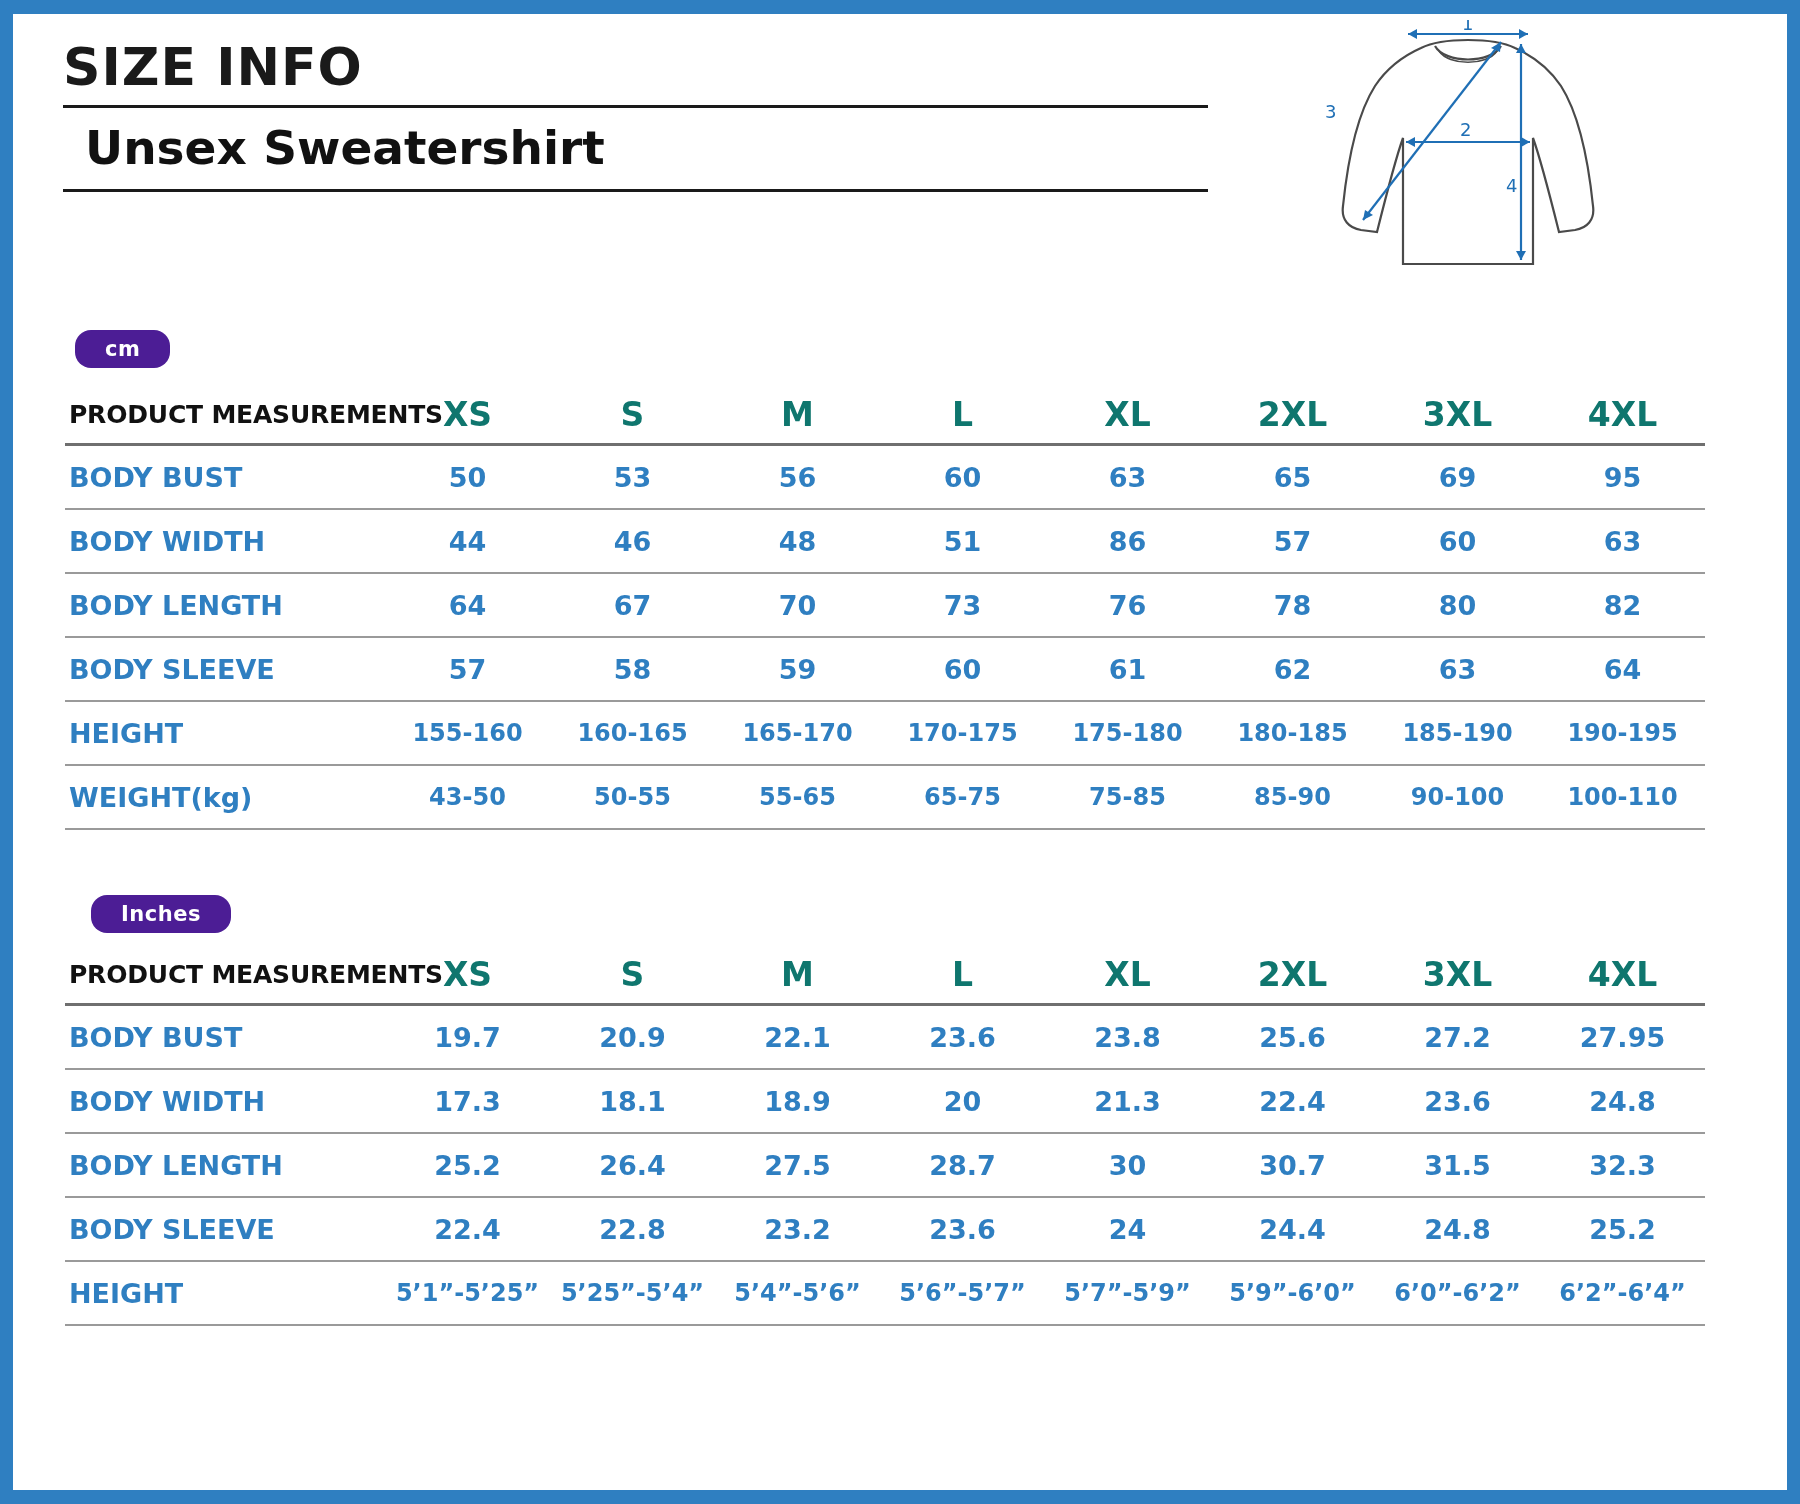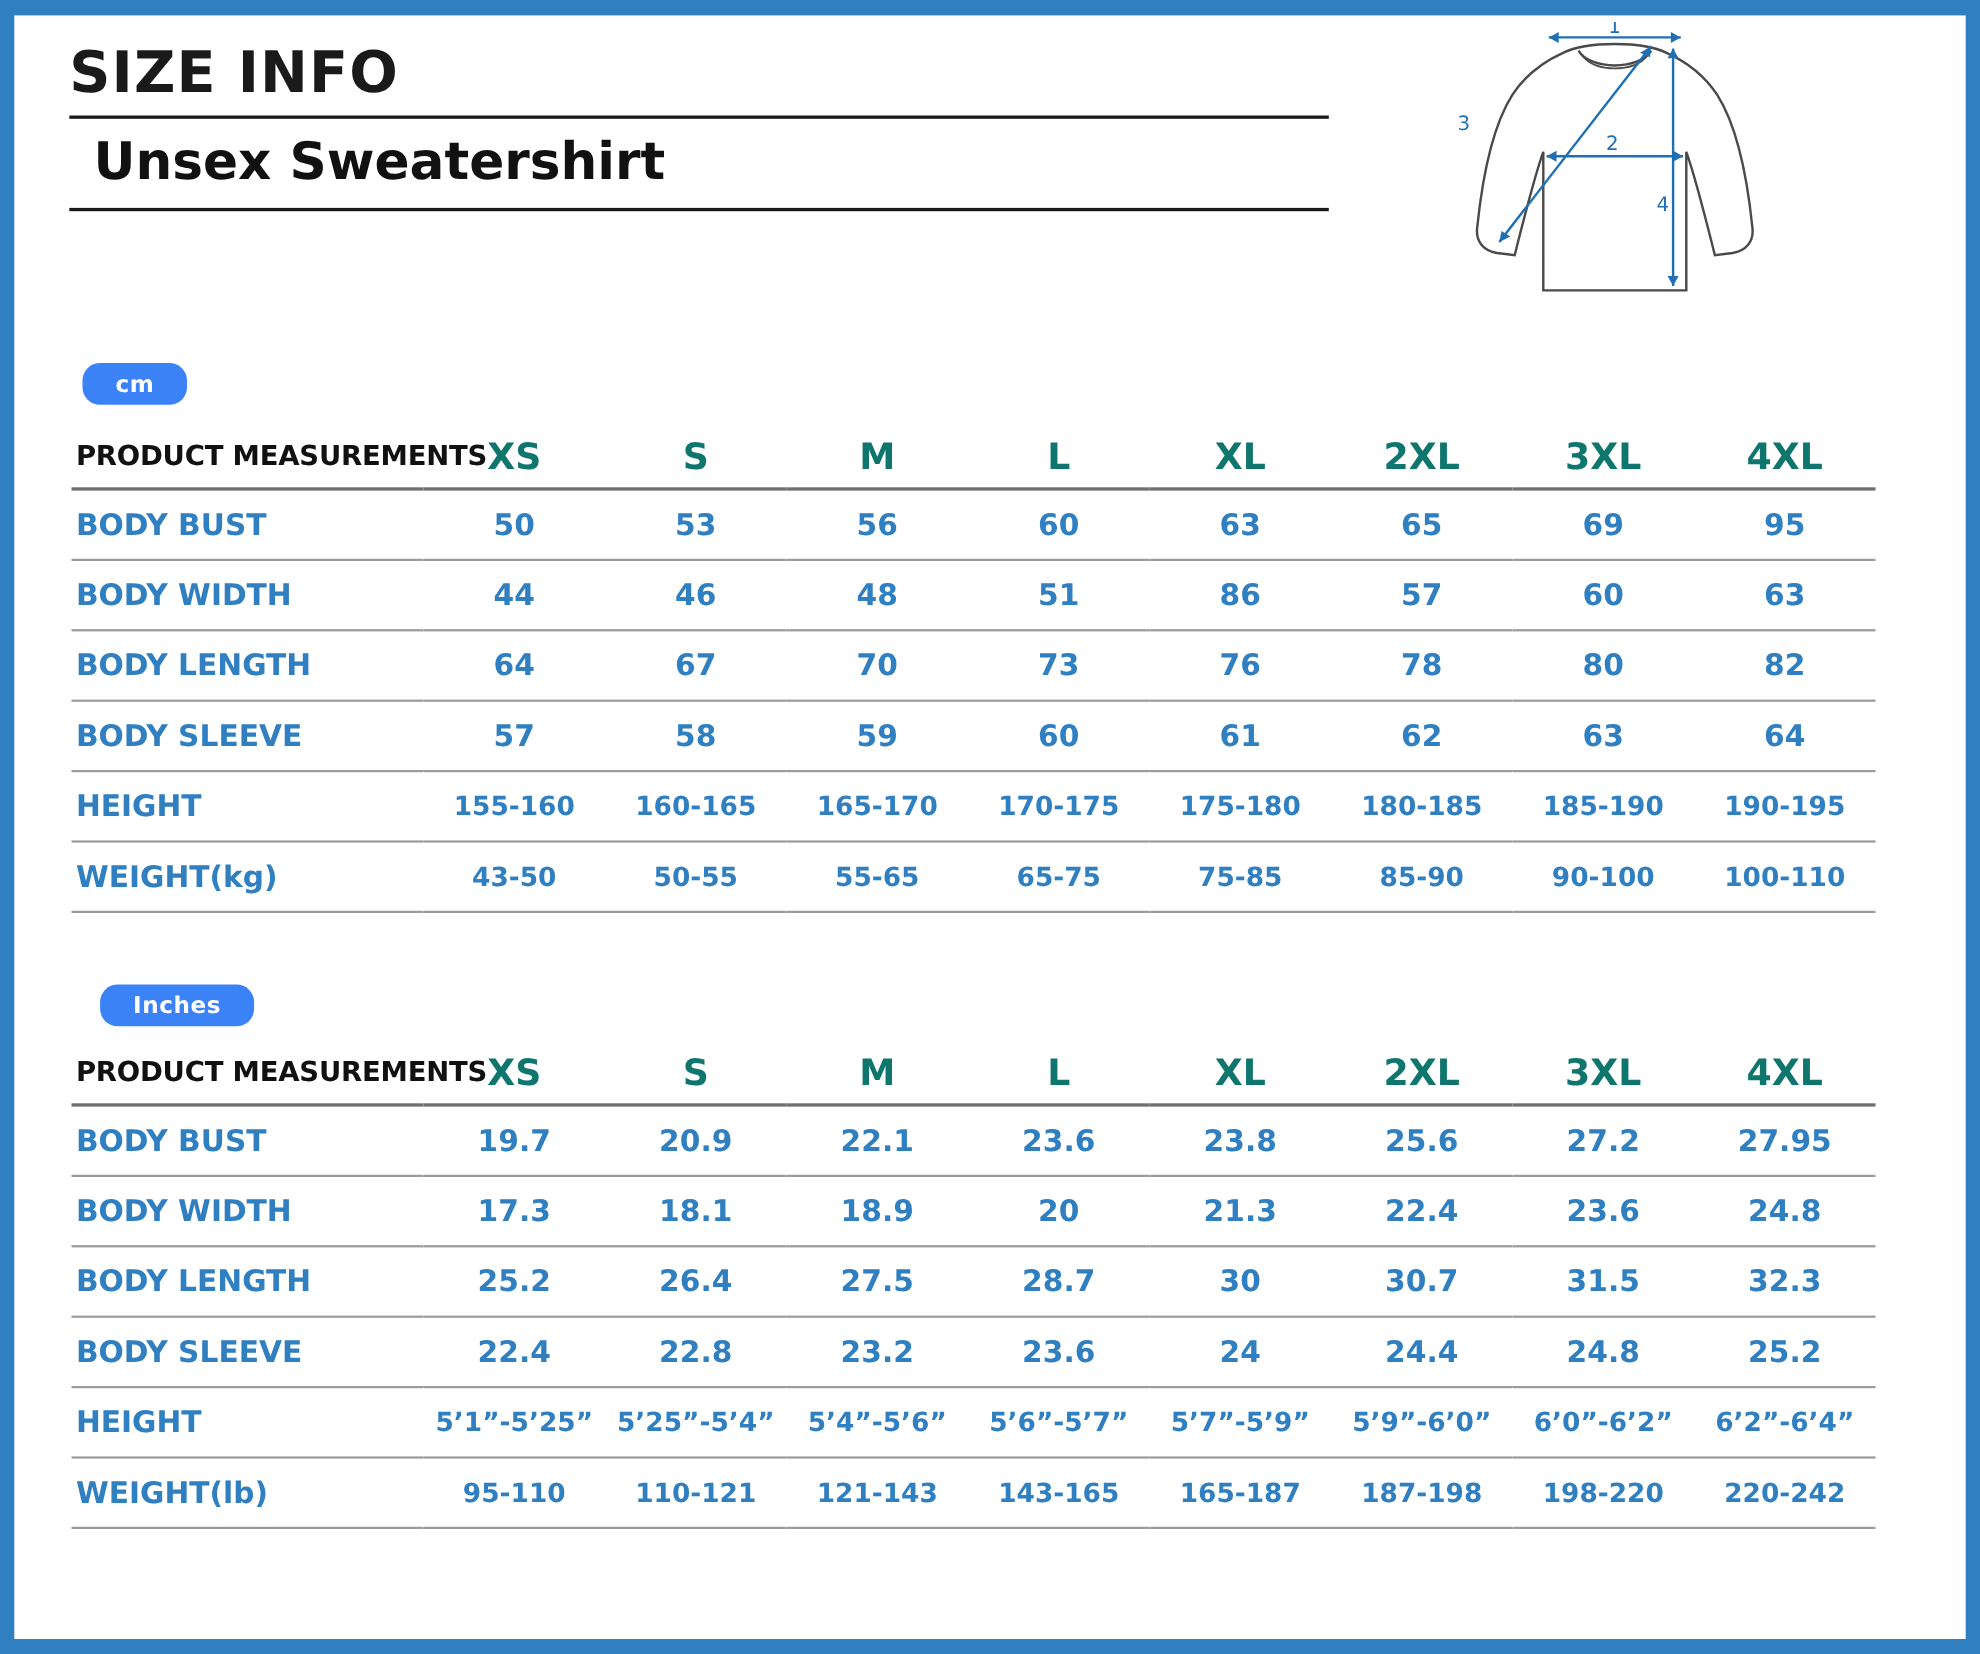--- a/index.html
+++ b/index.html
@@ -89,21 +89,21 @@
   .legend-row {
     display: flex;
   }
   .legend-cell {
     width: 148px;
   }
 
   
   .pill {
     display: inline-block;
-    background: #3b82f6;
+    background: #4c1d95;
     color: #ffffff;
     font-family: "DejaVu Sans", sans-serif;
     font-weight: bold;
     font-size: 21px;
     padding: 7px 30px;
     border-radius: 16px;
     letter-spacing: .5px;
   }
   .pill-wrap-cm {
     position: absolute;
@@ -418,28 +418,17 @@
           <td class="row-label">HEIGHT</td>
           <td class="cell small">5’1”-5’25”</td>
           <td class="cell small">5’25”-5’4”</td>
           <td class="cell small">5’4”-5’6”</td>
           <td class="cell small">5’6”-5’7”</td>
           <td class="cell small">5’7”-5’9”</td>
           <td class="cell small">5’9”-6’0”</td>
           <td class="cell small">6’0”-6’2”</td>
           <td class="cell small">6’2”-6’4”</td>
         </tr>
-        <tr>
-          <td class="row-label">WEIGHT(lb)</td>
-          <td class="cell small">95-110</td>
-          <td class="cell small">110-121</td>
-          <td class="cell small">121-143</td>
-          <td class="cell small">143-165</td>
-          <td class="cell small">165-187</td>
-          <td class="cell small">187-198</td>
-          <td class="cell small">198-220</td>
-          <td class="cell small">220-242</td>
-        </tr>
       </tbody>
     </table>
   </div>
 
 </div>
 
 </body></html>

